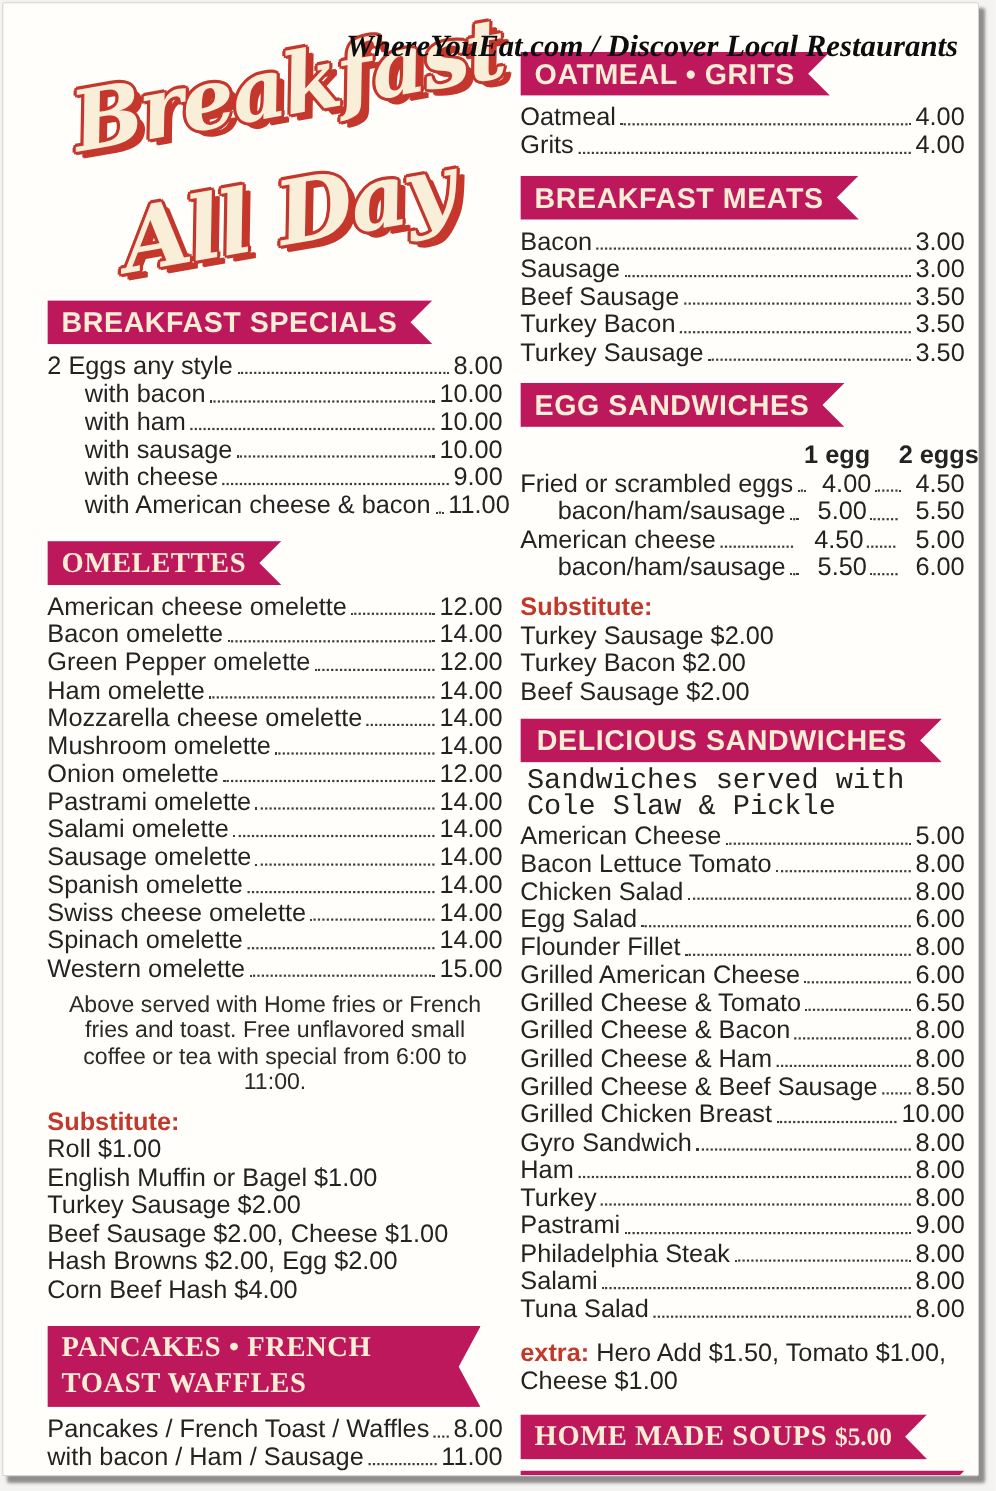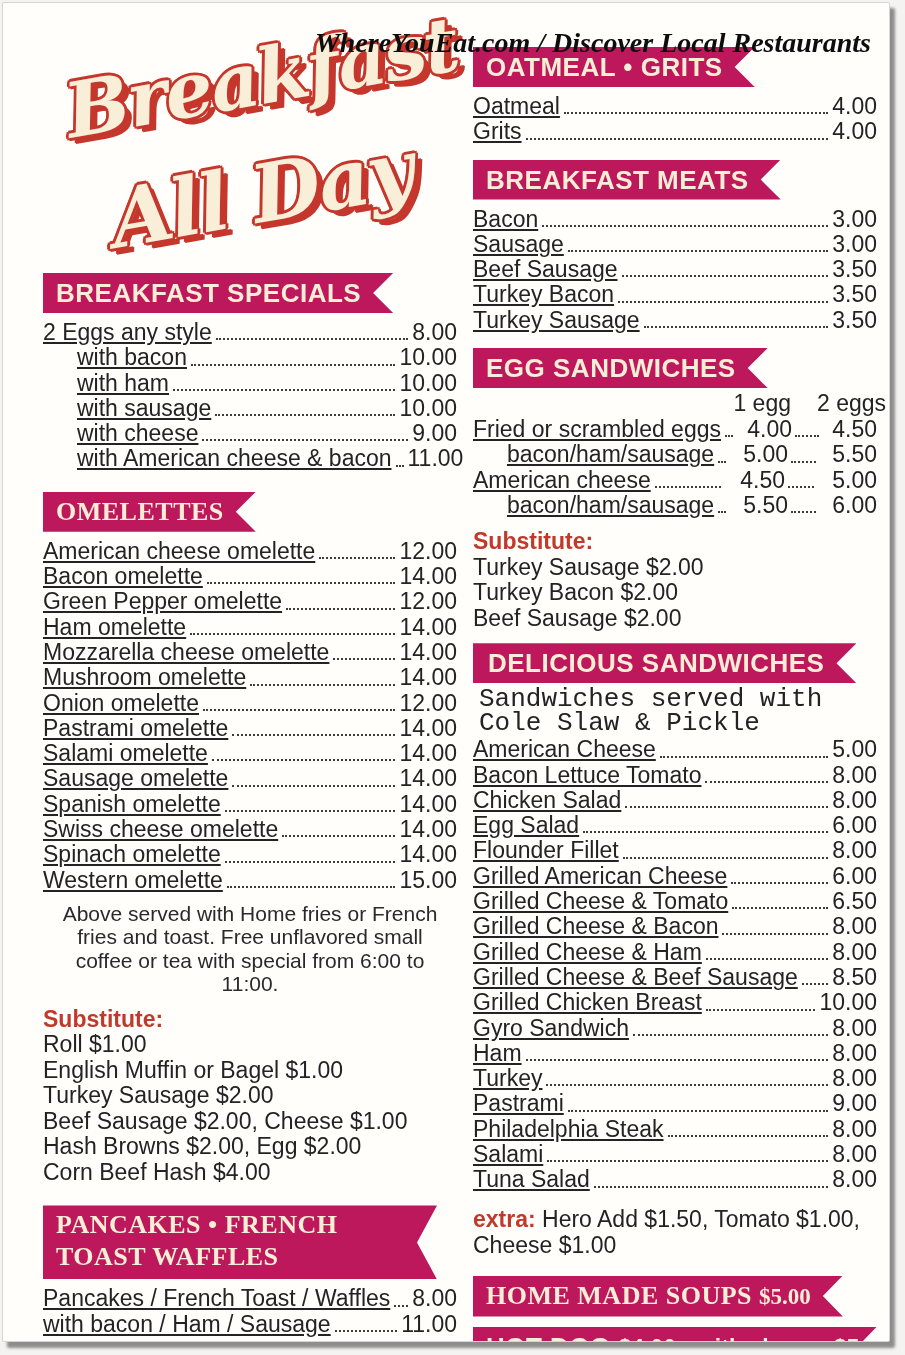--- a/index.html
+++ b/index.html
@@ -45,30 +45,30 @@
     clip-path:polygon(0 0, 100% 0, calc(100% - 20px) 50%, 100% 100%, 0 100%);
     letter-spacing:0.5px; white-space:nowrap;
   }
   .ribbon.two-line { white-space:normal; line-height:32px; padding-top:4px; padding-bottom:6px; width:394px; }
   .ribbon .ribbon-sub { font-size:23px; font-weight:bold; letter-spacing:0; }
   .ribbon .ribbon-detail { font-size:23px; font-weight:bold; letter-spacing:0; }
 
   
   .menu-list { margin-top:7px; font-size:23px; }
   .row { display:flex; align-items:flex-end; line-height:25.3px; }
-  .row .name { white-space:nowrap;text-decoration:underline; }
+  .row .name { white-space:nowrap; }
   .row .dots { flex:1; min-width:8px; margin:0 4px 5px 4px; border-bottom:2.5px dotted #3c3c3c; }
   .row .price { white-space:nowrap; }
   .row.indent { padding-left:34px; }
 
   .p-col  { width:60px; text-align:right; white-space:nowrap; }
   .dots2  { width:26px; margin:0 3px 5px 3px; border-bottom:2.5px dotted #3c3c3c; }
   .price-head { display:flex; font-size:23px; line-height:26px; margin-top:2px; }
   .price-head .spacer { flex:1; }
-  .price-head .p-col { font-weight:normal; }
+  .price-head .p-col { font-weight:bold;margin-top:10px; }
 
   .note { margin-top:9px; text-align:center; font-size:21px; line-height:23.5px; color:#2a2a2a; padding:0 6px; }
   .side-note { font-size:26px; line-height:24px; margin-top:4px; padding-left:6px;font-family:Liberation Mono, monospace; }
 
   .sub-block { margin-top:11px; font-size:23px; line-height:25.5px; }
   .sub-label { color:#c0392b; font-weight:bold; }
   .sub-line { }
 
   .extra-block { margin-top:13px; font-size:23px; line-height:26px; }
   .extra-label { color:#c0392b; font-weight:bold;text-align:right; }

